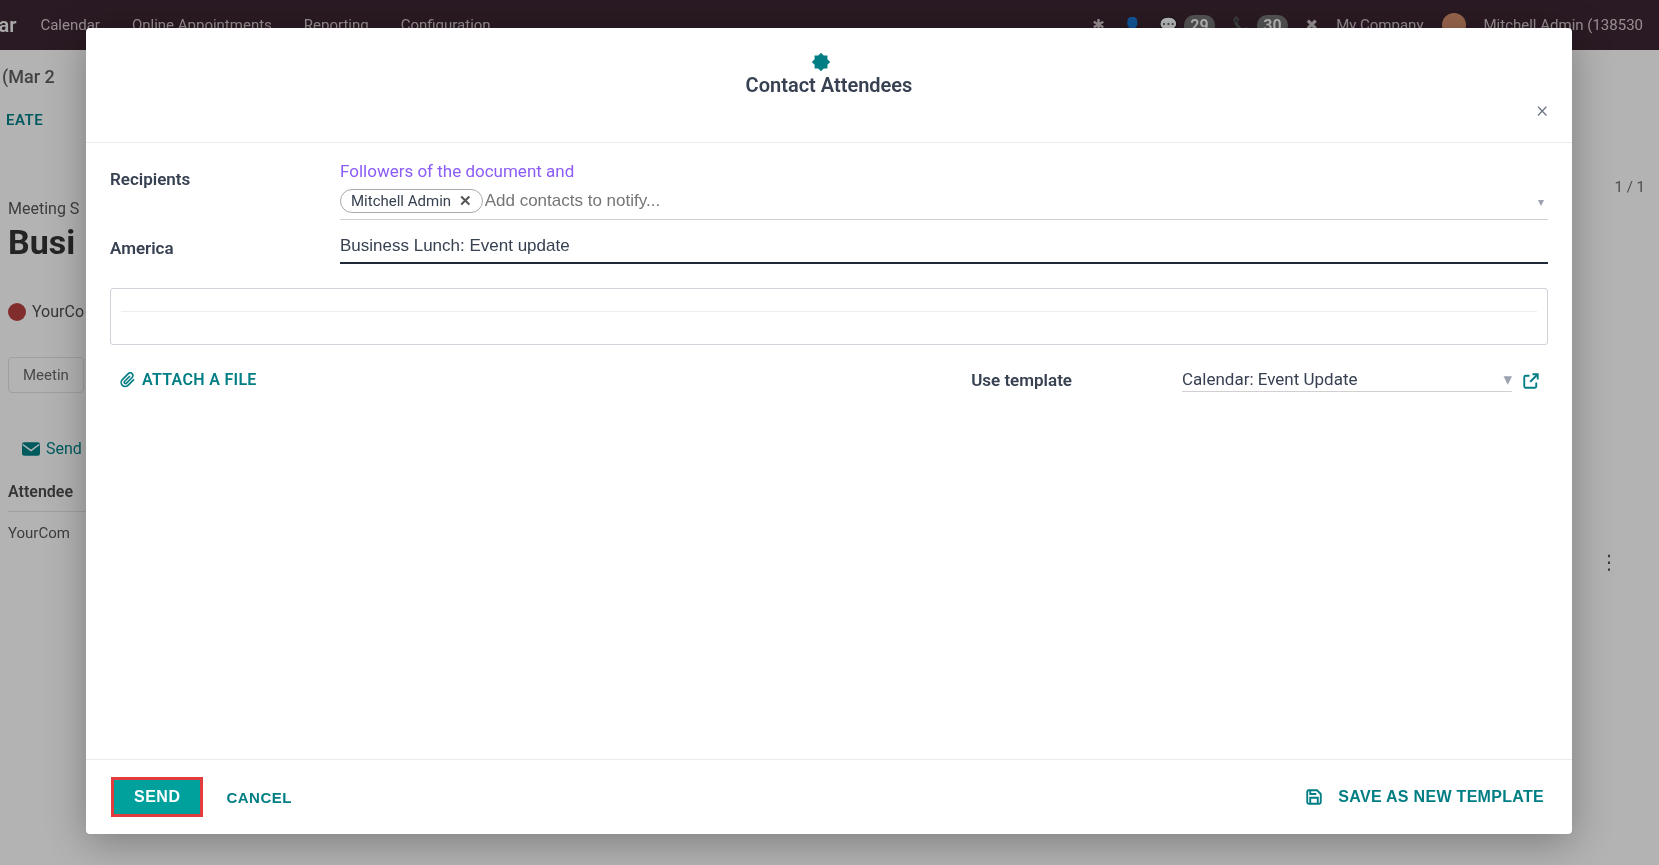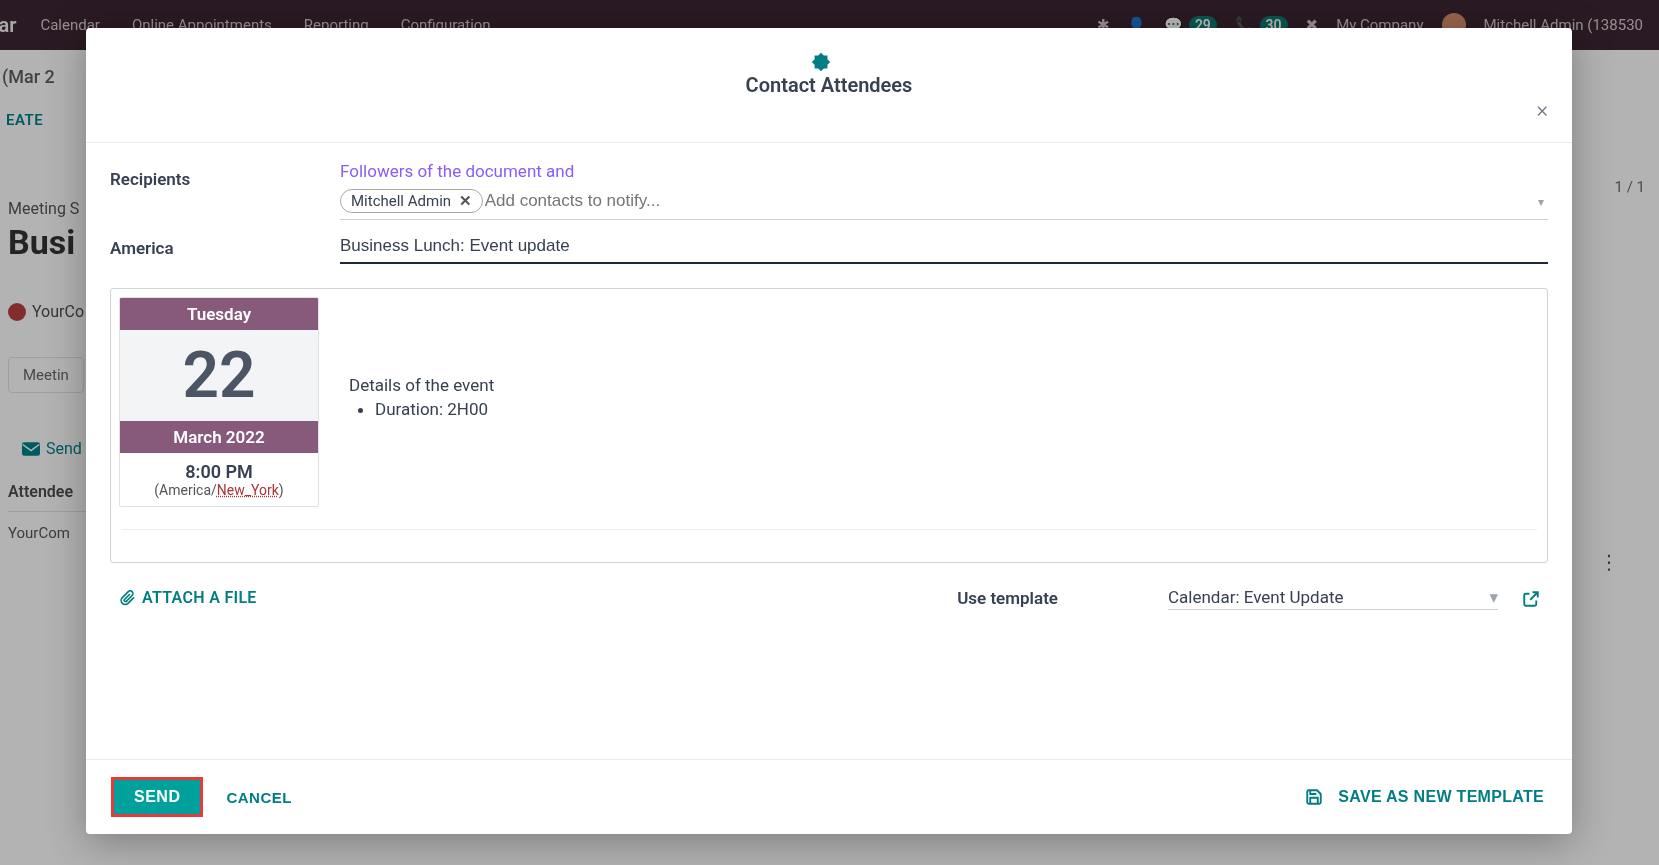--- a/index.html
+++ b/index.html
@@ -23,21 +23,21 @@
     display: flex;
     align-items: center;
     padding: 0 16px;
     font-size: 15px;
   }
   .bg-app-name { font-weight: 600; font-size: 20px; margin-right: 24px; opacity: .9; white-space: nowrap; margin-left: -40px; }
   .bg-nav { display: flex; gap: 32px; color: #d0c5ca; }
   .bg-nav span { cursor: pointer; }
   .bg-topbar-right { margin-left: auto; display: flex; align-items: center; gap: 18px; color: #d0c5ca; }
   .badge {
-    background: #0f766e; color: #fff; font-size: 14px; font-weight: 600;
+    background: #737373; color: #fff; font-size: 16px; font-weight: 600;
     padding: 1px 6px; border-radius: 10px; margin-left: -12px;
   }
   .avatar { width: 24px; height: 24px; border-radius: 50%; background: #d28b6a; display: inline-block; }
 
   .bg-content {
     position: absolute;
     top: 50px; left: 0; right: 0; bottom: 0;
     padding: 0 12px;
   }
   .bg-breadcrumb { font-size: 18px; color: #5f5e5e; padding: 16px 0 24px 0; margin-left: -10px; font-weight: 500; }
@@ -253,51 +253,34 @@
     </div>
 
     <div class="form-row" style="margin-top:10px;">
       <div class="form-label">America</div>
       <div class="form-field">
         <input class="subject-input" value="Business Lunch: Event update" style="">
       </div>
     </div>
 
     <div class="message-box">
-      <div class="msg-content">
-        <div class="date-card">
-          <div class="date-dow">Tuesday</div>
-          <div class="date-daynum">22</div>
-          <div class="date-monthyear">March 2022</div>
-          <div class="date-time">8:00 PM</div>
-          <div class="date-tz">
-            <span>(America/</span><span class="tzlink">New_York</span><span>)</span>
-          </div>
-        </div>
-        <div class="event-details">
-          <div>Details of the event</div>
-          <ul>
-              <li>Duration: 2H00</li>
-            </ul>
-        </div>
-      </div>
       <hr class="msg-sep">
     </div>
 
     <div class="below-msg">
       <span class="attach-link">
         <svg width="16" height="16" viewBox="0 0 24 24" fill="none" stroke="#017e84" stroke-width="2.5">
           <path d="M21 11l-9 9a6 6 0 01-8.5-8.5l9-9a4 4 0 115.7 5.7L9.5 17a2 2 0 01-2.8-2.8L15 6"></path>
         </svg>
         <span>ATTACH A FILE</span>
       </span>
 
       <div class="template-row">
         <span class="template-label">Use template</span>
-        <div style="display:flex; align-items:center; gap:24px;">
+        <div style="display:flex; align-items:center; gap:10px;">
           <div class="template-select">
             <span>Calendar: Event Update</span>
             <span style="color:#9ca3af;">▾</span>
           </div>
           <span class="ext-link">
             <svg width="18" height="18" viewBox="0 0 24 24" fill="none" stroke="#017e84" stroke-width="2.5">
               <path d="M14 3h7v7M21 3l-10 10M19 14v5a2 2 0 01-2 2H5a2 2 0 01-2-2V7a2 2 0 012-2h5"></path>
             </svg>
           </span>
         </div>

